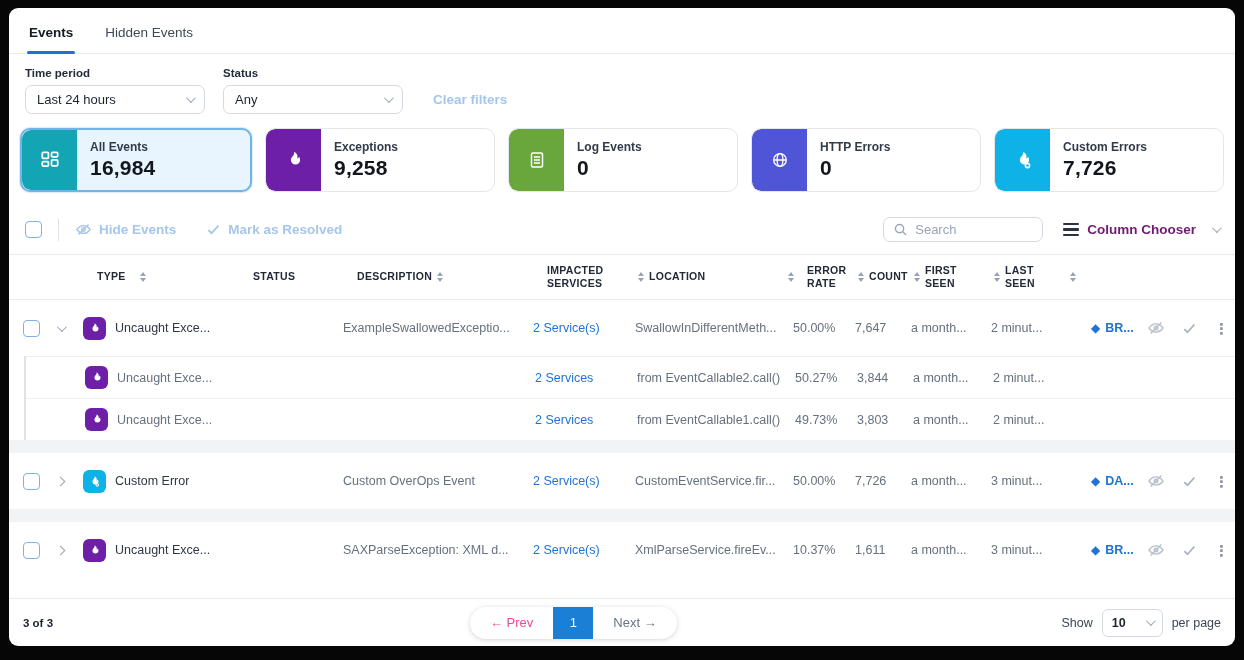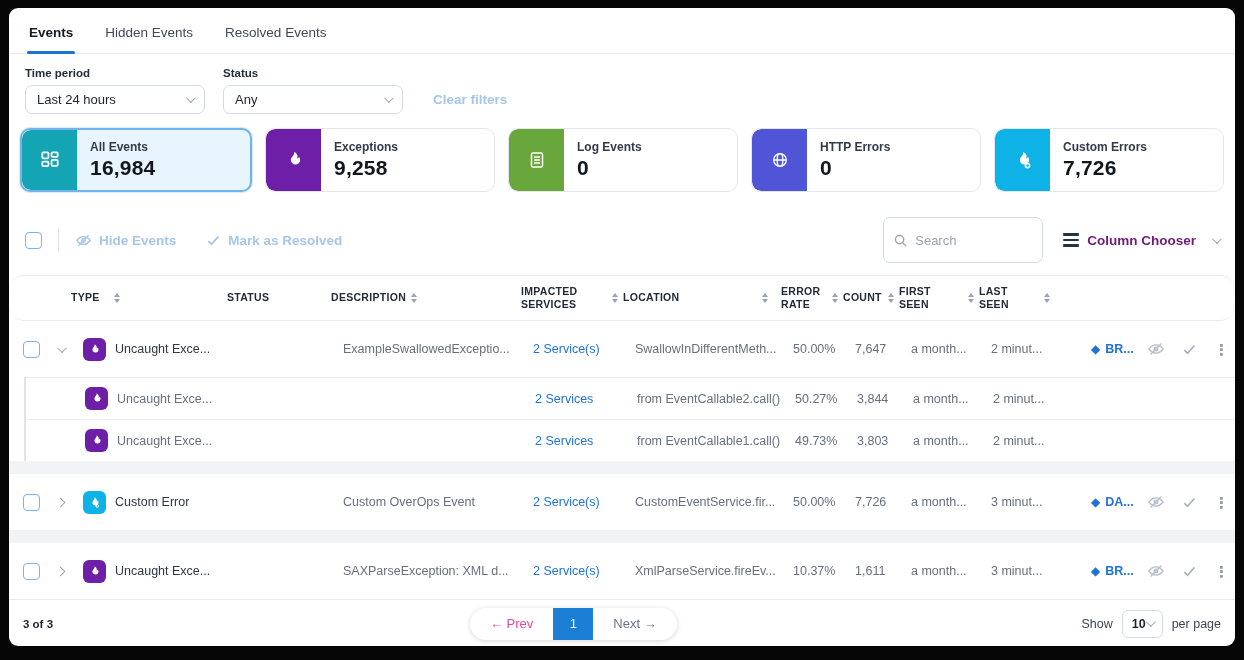--- a/index.html
+++ b/index.html
@@ -32,33 +32,33 @@
   .card-icon { width:55px; flex:none; border-radius:9px 0 0 9px; display:flex; align-items:center; justify-content:center; }
   .card-text { padding:9px 13px; display:flex; flex-direction:column; justify-content:center; gap:2px; }
   .card-label { font-size:12px; color:#323b49;font-weight:bold; }
   .card-value { font-size:21px; font-weight:bold; color:#12161d; letter-spacing:.2px; }
 
   
   .toolbar { display:flex; align-items:center; padding:9px 16px 12px; flex:none; }
   .checkbox { width:17px; height:17px; border:1.6px solid #7db3e6; border-radius:4px; background:#fff; display:inline-block; cursor:pointer; flex:none; }
   .vdiv { width:1px; height:22px; background:#dfe3e8; margin:0 16px; }
   .tbtn { display:flex; align-items:center; gap:7px; font-size:13.5px; font-weight:bold; color:#a6c6ea; margin-right:30px; cursor:pointer; }
-  .search-box { margin-left:auto; width:160px; height:46px; border:1px solid #d5dae1; border-radius:7px;
+  .search-box { margin-left:auto; width:160px; height:25px; border:1px solid #d5dae1; border-radius:7px;
                 display:flex; align-items:center; gap:7px; padding:0 9px; }
   .search-box input { border:none; outline:none; width:110px; font-size:13px; color:#333; font-family:inherit; background:transparent; }
   .search-box input::placeholder { color:#9aa4b2; }
   .colchooser { display:flex; align-items:center; gap:8px; margin-left:20px; cursor:pointer; }
   .burger { display:flex; flex-direction:column; gap:3px; }
   .burger i { width:16px; height:2.4px; background:#2a323f; border-radius:1px; }
   .colchooser span.lbl { font-size:13.5px; font-weight:bold; color:#701a75; }
   .colchooser .chev { margin-left:8px; }
 
   
   .thead { display:flex; align-items:center; border-top:1px solid #e7eaee; border-bottom:1px solid #e7eaee;
-           padding-left:2px; height:46px; flex:none;border-radius:15px; }
+           padding-left:28px; height:46px; flex:none; }
   .th { font-size:10.5px; font-weight:bold; color:#222a37; letter-spacing:.3px; display:flex; align-items:center; line-height:1.25; }
   .sort { display:inline-flex; flex-direction:column; gap:1.5px; margin:0 5px; flex:none; }
   .sort i { width:0; height:0; border-left:3.5px solid transparent; border-right:3.5px solid transparent; display:block; }
   .sort .up { border-bottom:4px solid #99a2b4; }
   .sort .dn { border-top:4px solid #99a2b4; }
   .sp { justify-content:space-between; }
 
   .c-check{width:34px;flex:none;display:flex;align-items:center;}
   .c-chev{width:26px;flex:none;display:flex;align-items:center;}
   .c-type{width:152px;flex:none;display:flex;align-items:center;gap:9px;}
@@ -90,32 +90,31 @@
   
   .footer { margin-top:auto; border-top:1px solid #e7eaee; height:48px; display:flex; align-items:center;
             padding:0 14px; position:relative; flex:none; }
   .count-summary { font-size:11.5px; font-weight:bold; color:#1c2430; }
   .pager { position:absolute; left:461px; display:flex; align-items:center; height:32px; background:#fff;
            border-radius:17px; box-shadow:0 1px 5px rgba(20,30,50,.18); overflow:hidden; }
   .pager .prev { padding:0 20px; font-size:13px; color:#ec4899; cursor:pointer; }
   .pager .page { width:40px; height:32px; background:#1b7fd6; color:#fff; font-size:13px; display:flex; align-items:center; justify-content:center; cursor:pointer; }
   .pager .next { padding:0 20px; font-size:13px; color:#6a7484; cursor:pointer; }
   .perpage { margin-left:auto; display:flex; align-items:center; gap:9px; font-size:12.5px; color:#3c4654; }
-  .pp-select { border:1px solid #d5dae1; border-radius:6px; height:28px; padding:0 9px; display:flex; align-items:center; gap:0;
+  .pp-select { border:1px solid #d5dae1; border-radius:6px; height:28px; padding:0 9px; display:flex; align-items:center; gap:20px;
                font-size:12.5px; font-weight:bold; color:#1c2430; cursor:pointer;text-align:right; }
 </style>
 </head>
 <body>
 
 <div class="panel">
 
   <div class="tabs">
     <div class="tab active">Events</div>
     <div class="tab">Hidden Events</div>
-    <div class="tab">Resolved Events</div>
   </div>
 
   <div class="filters">
     <div class="fgroup">
       <div class="flabel">Time period</div>
       <div class="select">
         <span>Last 24 hours</span>
         <span class="chev"></span>
       </div>
     </div>

